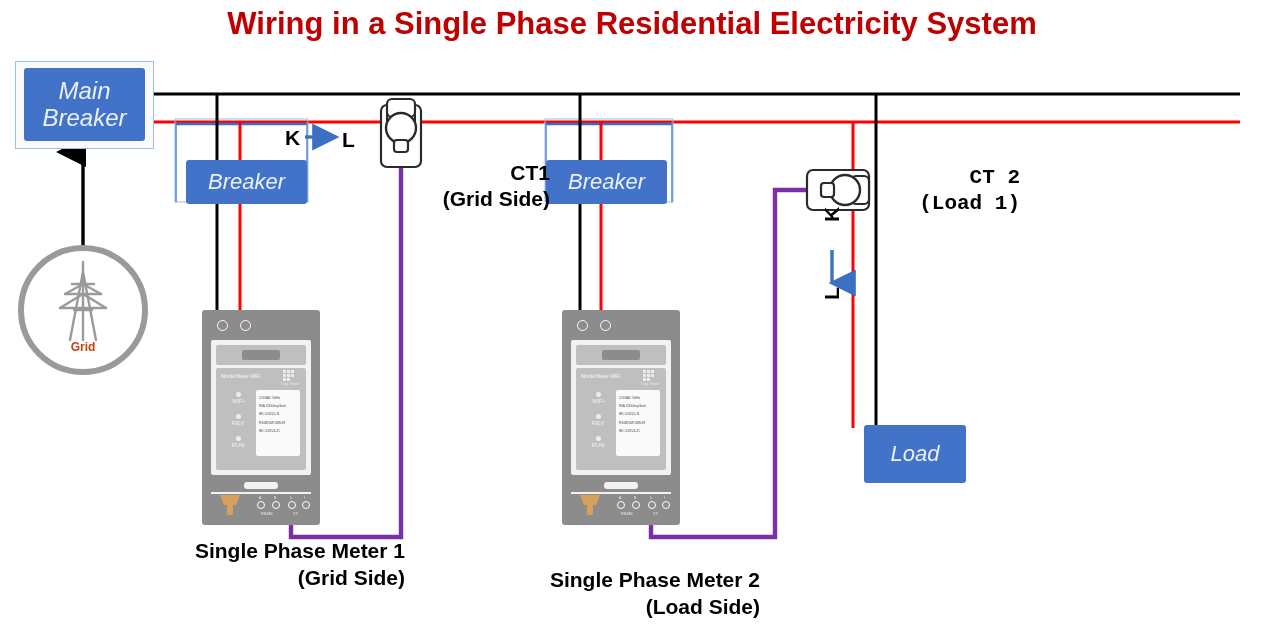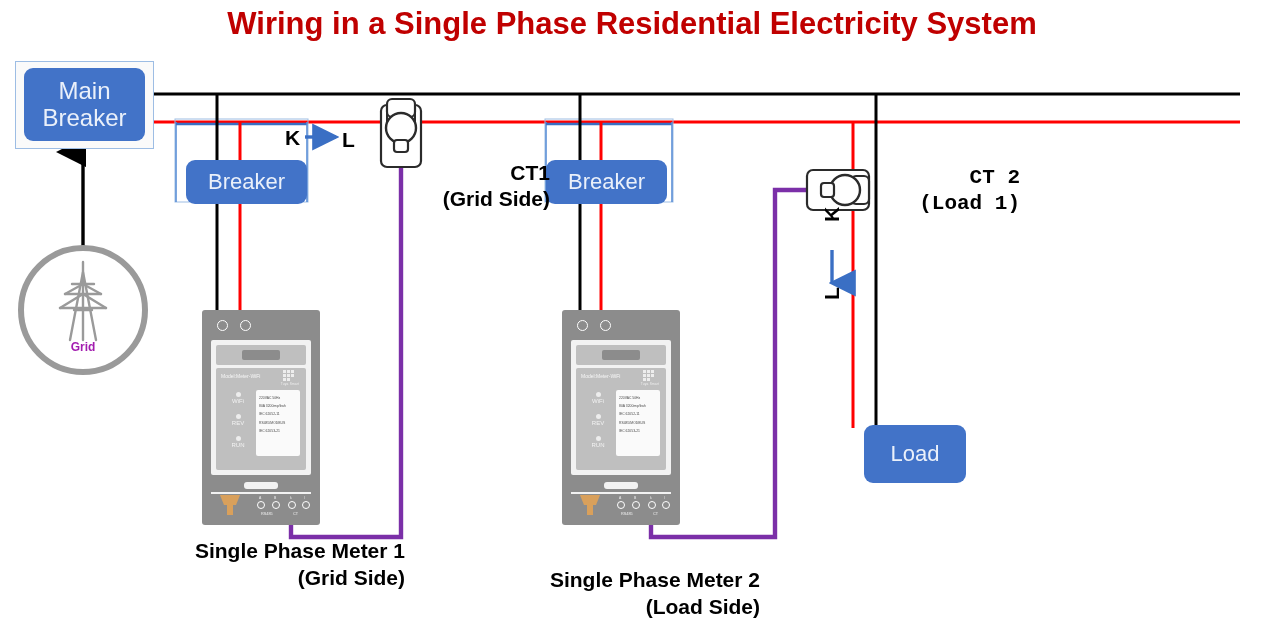--- a/index.html
+++ b/index.html
@@ -19,26 +19,27 @@
     font-size:31px;font-weight:bold;
     color:#C00000;
     letter-spacing:0px;
     white-space:nowrap;
   }
 
   
   .bluebox{
     position:absolute;
     background:#4273C8;
-    border-radius:9px;
+    border-radius:3px;
     color:#EAF0FA;
     display:flex;align-items:center;justify-content:center;
     text-align:center;
     line-height:1.12;
     box-sizing:border-box;
+    font-style:italic;
   }
   .selframe{
     position:absolute;
     border:1px solid #9DBDE4;
     background:transparent;
     box-sizing:border-box;
   }
   #main-breaker-frame{left:15px;top:61px;width:139px;height:88px;background:#FAFAFA;}
   #main-breaker{left:24px;top:68px;width:121px;height:73px;font-size:24px;}
   #breaker1{left:186px;top:160px;width:121px;height:44px;font-size:22px;}
@@ -49,21 +50,21 @@
   .lbl{position:absolute;color:#000;font-weight:bold;white-space:nowrap;}
   .lbl-center{text-align:right;}
   #ct1-label{left:390px;top:160px;width:160px;font-size:21px;line-height:1.22;}
   #ct2-label{left:860px;top:165px;width:160px;font-size:21px;line-height:1.22;font-family:Liberation Mono, monospace;}
   #kl1-k{left:285px;top:126px;font-size:21px;}
   #kl1-l{left:342px;top:128px;font-size:21px;}
   #kl2-k{left:820px;top:222px;font-size:21px;transform:rotate(-90deg);transform-origin:left top;}
   #kl2-l{left:820px;top:300px;font-size:21px;transform:rotate(-90deg);transform-origin:left top;}
   #cap1{left:130px;top:537px;width:275px;font-size:21px;line-height:1.3;}
   #cap2{left:485px;top:566px;width:275px;font-size:21px;line-height:1.3;}
-  #grid-label{left:24px;top:340px;width:118px;font-size:12px;font-weight:bold;color:#a21caf;text-align:center;}
+  #grid-label{left:24px;top:340px;width:118px;font-size:12px;font-weight:bold;color:#c2410c;text-align:center;}
 
   
   .meter{position:absolute;width:118px;height:215px;}
   #meter1{left:202px;top:310px;}
   #meter2{left:562px;top:310px;}
   .meter-body{
     position:absolute;left:0;top:0;width:118px;height:215px;
     background:#8C8C8C;border-radius:3px;
   }
   .meter-top-holes{position:absolute;left:9px;top:8px;width:100px;height:16px;}

